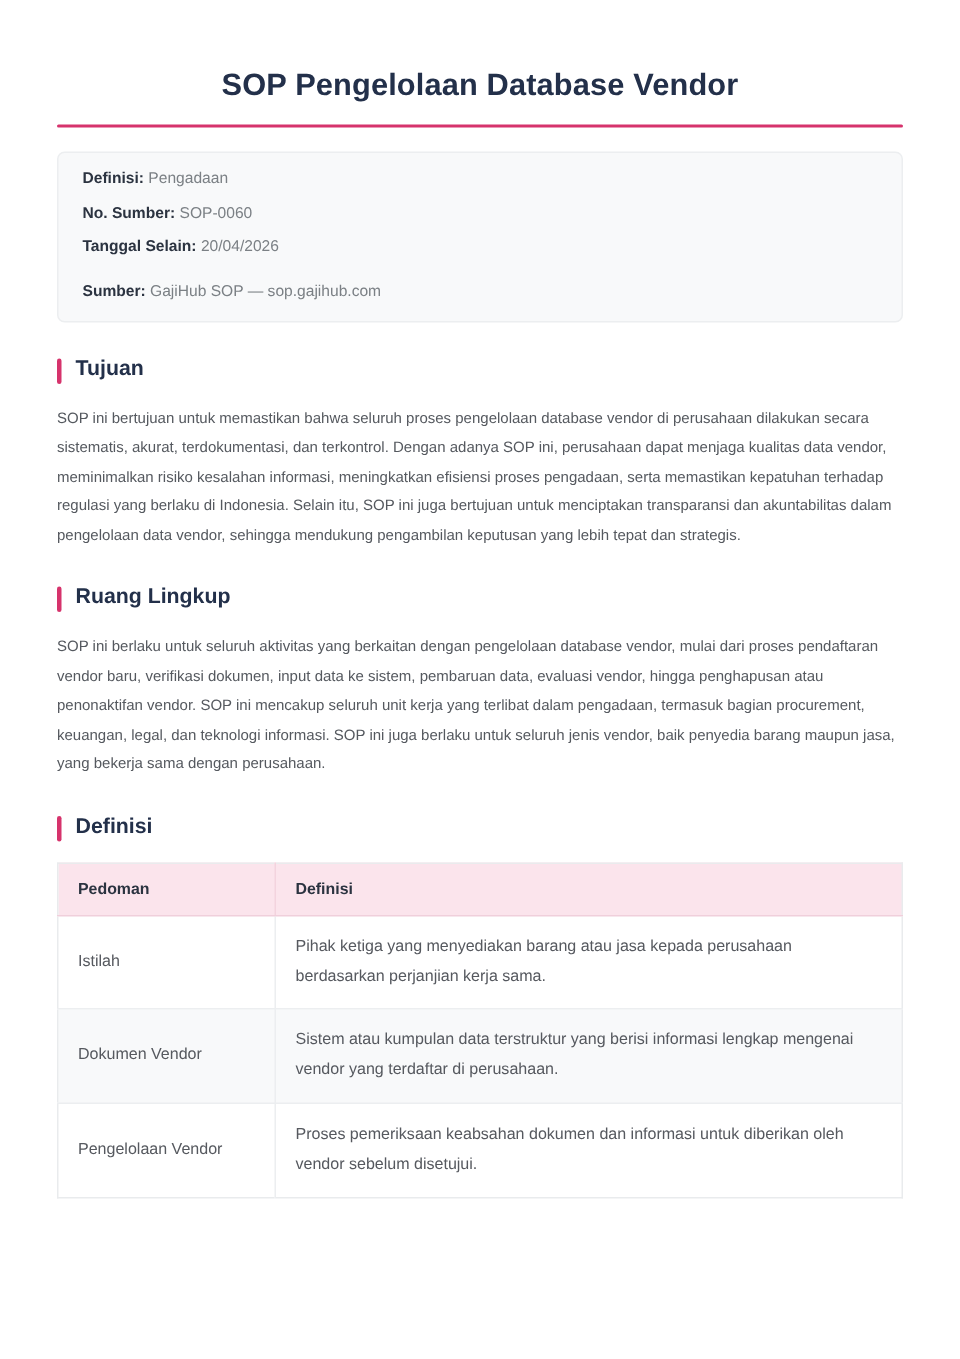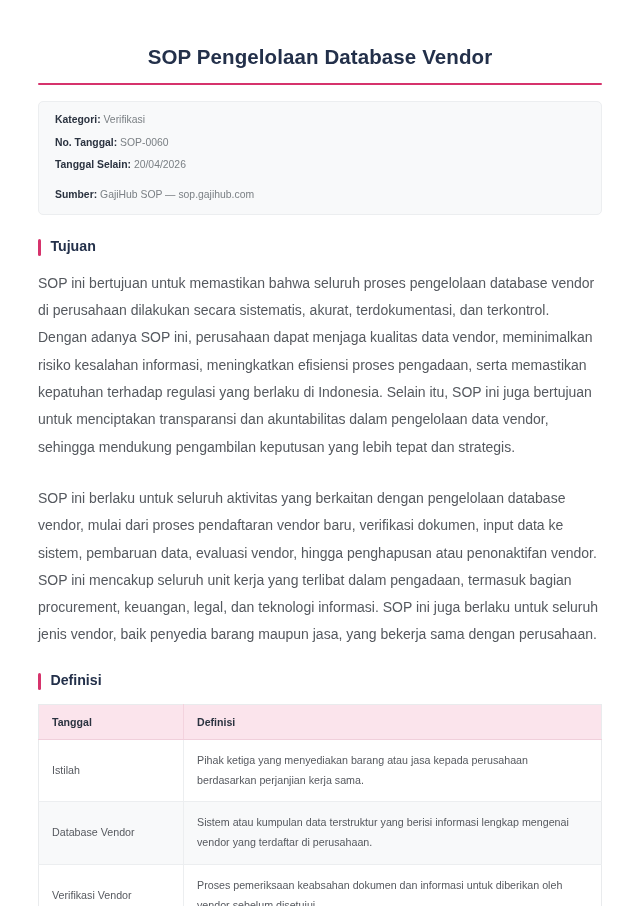--- a/index.html
+++ b/index.html
@@ -85,21 +85,21 @@
     border-radius: 2px;
     flex: 0 0 auto;
   }
   .section-title {
     font-size: 14.2px;
     font-weight: bold;
     color: #23304a;
     line-height: 1;
   }
   .section-body {
-    font-size: 14px;
+    font-size: 10px;
     line-height: 1.95;
     color: #55595f;
     margin: 0;
   }
 
   
   .def-table {
     width: 100%;
     border-collapse: collapse;
     table-layout: fixed;
@@ -135,25 +135,25 @@
 </head>
 <body>
 
 <div class="page">
 
   <h1 class="doc-title">SOP Pengelolaan Database Vendor</h1>
   <div class="title-rule"></div>
 
   <div class="meta-box">
     <div class="meta-row">
-      <span class="meta-label">Kategori:</span>
-      <span class="meta-value">Verifikasi</span>
-    </div>
-    <div class="meta-row">
-      <span class="meta-label">No. Tanggal:</span>
+      <span class="meta-label">Definisi:</span>
+      <span class="meta-value">Pengadaan</span>
+    </div>
+    <div class="meta-row">
+      <span class="meta-label">No. Sumber:</span>
       <span class="meta-value">SOP-0060</span>
     </div>
     <div class="meta-row">
       <span class="meta-label">Tanggal Selain:</span>
       <span class="meta-value">20/04/2026</span>
     </div>
     <div class="meta-row">
       <span class="meta-label">Sumber:</span>
       <span class="meta-value">GajiHub SOP — sop.gajihub.com</span>
     </div>
@@ -162,46 +162,50 @@
 
   <div class="section">
     <div class="section-head">
       <span class="accent-bar"></span>
       <span class="section-title">Tujuan</span>
     </div>
     <p class="section-body">SOP ini bertujuan untuk memastikan bahwa seluruh proses pengelolaan database vendor di perusahaan dilakukan secara sistematis, akurat, terdokumentasi, dan terkontrol. Dengan adanya SOP ini, perusahaan dapat menjaga kualitas data vendor, meminimalkan risiko kesalahan informasi, meningkatkan efisiensi proses pengadaan, serta memastikan kepatuhan terhadap regulasi yang berlaku di Indonesia. Selain itu, SOP ini juga bertujuan untuk menciptakan transparansi dan akuntabilitas dalam pengelolaan data vendor, sehingga mendukung pengambilan keputusan yang lebih tepat dan strategis.</p>
   </div>
 
   <div class="section">
+    <div class="section-head">
+      <span class="accent-bar"></span>
+      <span class="section-title">Ruang Lingkup</span>
+    </div>
     <p class="section-body">SOP ini berlaku untuk seluruh aktivitas yang berkaitan dengan pengelolaan database vendor, mulai dari proses pendaftaran vendor baru, verifikasi dokumen, input data ke sistem, pembaruan data, evaluasi vendor, hingga penghapusan atau penonaktifan vendor. SOP ini mencakup seluruh unit kerja yang terlibat dalam pengadaan, termasuk bagian procurement, keuangan, legal, dan teknologi informasi. SOP ini juga berlaku untuk seluruh jenis vendor, baik penyedia barang maupun jasa, yang bekerja sama dengan perusahaan.</p>
   </div>
 
   <div class="section">
     <div class="section-head">
       <span class="accent-bar"></span>
       <span class="section-title">Definisi</span>
     </div>
 
     <table class="def-table">
       <thead>
         <tr>
-          <th class="col-term">Tanggal</th>
+          <th class="col-term">Pedoman</th>
           <th>Definisi</th>
         </tr>
       </thead>
       <tbody>
         <tr>
           <td class="col-term">Istilah</td>
           <td>Pihak ketiga yang menyediakan barang atau jasa kepada perusahaan berdasarkan perjanjian kerja sama.</td>
         </tr>
         <tr class="alt">
-          <td class="col-term">Database Vendor</td>
+          <td class="col-term">Dokumen Vendor</td>
           <td>Sistem atau kumpulan data terstruktur yang berisi informasi lengkap mengenai vendor yang terdaftar di perusahaan.</td>
         </tr>
         <tr>
-          <td class="col-term">Verifikasi Vendor</td>
+          <td class="col-term">Pengelolaan Vendor</td>
           <td>Proses pemeriksaan keabsahan dokumen dan informasi untuk diberikan oleh vendor sebelum disetujui.</td>
         </tr>
       </tbody>
     </table>
   </div>
 
 </div>
 
 </body></html>

